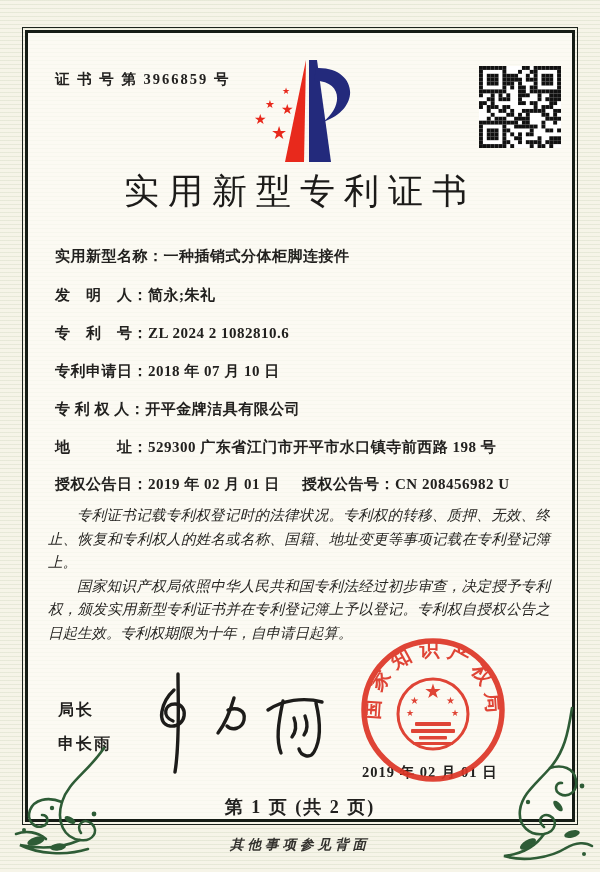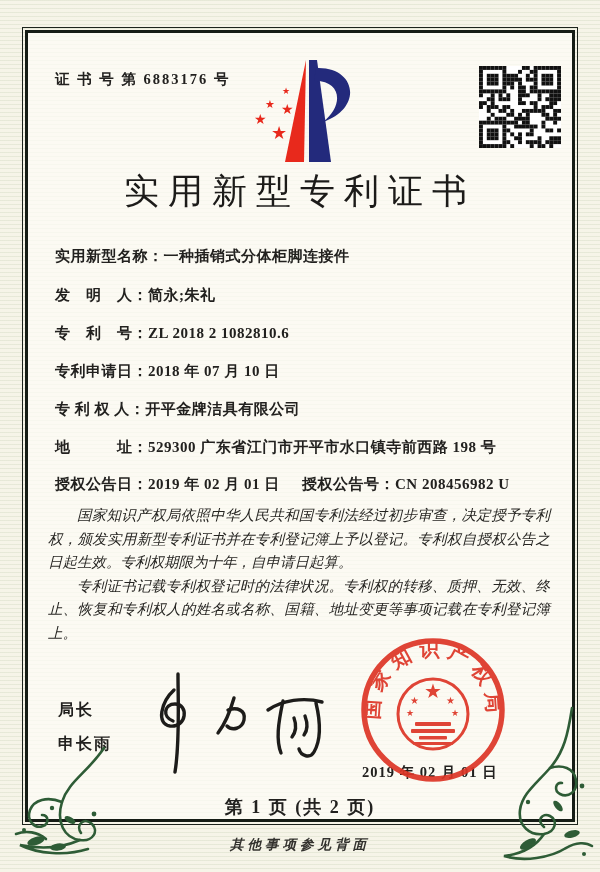--- a/index.html
+++ b/index.html
@@ -47,21 +47,21 @@
   }
   .orn{position:absolute;z-index:3;}
   .orn-bl{left:6px;top:744px;width:112px;height:120px;}
   .orn-br{left:498px;top:706px;width:96px;height:160px;}
 </style>
 </head>
 <body>
 
 <div class="frame"></div>
 
-<div class="cert-no">证 书 号 第 6883176 号</div>
+<div class="cert-no">证 书 号 第 3966859 号</div>
 
 <svg class="logo" viewBox="0 0 124 112">
   <g fill="#e8291c" font-family="'DejaVu Sans',sans-serif">
     <text x="44" y="38" font-size="9">★</text>
     <text x="27" y="52" font-size="11">★</text>
     <text x="43" y="58" font-size="14">★</text>
     <text x="16" y="68" font-size="14">★</text>
     <text x="33" y="83" font-size="18">★</text>
   </g>
   <polygon points="68,4 66,106 47,106" fill="#e8291c"></polygon>
@@ -317,39 +317,39 @@
 
 <div class="title">实用新型专利证书</div>
 
 <div class="field f1">
   <span>实用新型名称：</span><span class="val">一种插销式分体柜脚连接件</span>
 </div>
 <div class="field f2">
   <span>发　明　人：</span><span class="val">简永;朱礼</span>
 </div>
 <div class="field f3">
-  <span>专　利　号：</span><span class="val">ZL 2018 2 1082810.6</span>
+  <span>专　利　号：</span><span class="val">ZL 2024 2 1082810.6</span>
 </div>
 <div class="field f4">
   <span>专利申请日：</span><span class="val">2018 年 07 月 10 日</span>
 </div>
 <div class="field f5">
   <span>专 利 权 人：</span><span class="val">开平金牌洁具有限公司</span>
 </div>
 <div class="field f6">
   <span>地　　　址：</span><span class="val">529300 广东省江门市开平市水口镇寺前西路 198 号</span>
 </div>
 <div class="field f7">
   <span>授权公告日：</span><span class="val">2019 年 02 月 01 日</span>
   <span class="pair2"><span>授权公告号：</span><span class="val">CN 208456982 U</span></span>
 </div>
 
 <div class="body-text">
+  <p>专利证书记载专利权登记时的法律状况。专利权的转移、质押、无效、终止、恢复和专利权人的姓名或名称、国籍、地址变更等事项记载在专利登记簿上。</p>
   <p>国家知识产权局依照中华人民共和国专利法经过初步审查，决定授予专利权，颁发实用新型专利证书并在专利登记簿上予以登记。专利权自授权公告之日起生效。专利权期限为十年，自申请日起算。</p>
-  <p>专利证书记载专利权登记时的法律状况。专利权的转移、质押、无效、终止、恢复和专利权人的姓名或名称、国籍、地址变更等事项记载在专利登记簿上。</p>
 </div>
 
 <div class="sig-title">局长</div>
 <div class="sig-name">申长雨</div>
 
 <svg class="sig-hand" viewBox="0 0 200 108">
   <g fill="none" stroke="#1d1c1a" stroke-width="3.4" stroke-linecap="round" stroke-linejoin="round">
     <path d="M32,20 C19,32 14,54 28,56 C45,58 47,34 33,34 C22,34 20,47 31,51"></path>
     <path d="M36,4 C36,32 38,72 33,102"></path>
     <path d="M92,28 C88,42 83,54 76,63"></path>

